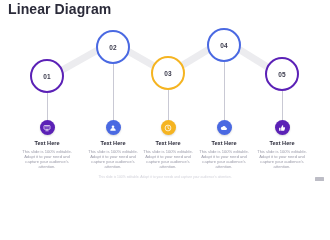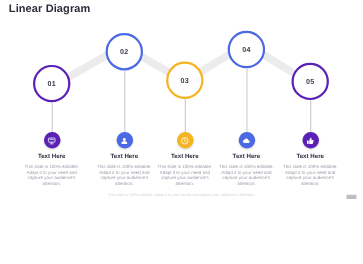--- a/index.html
+++ b/index.html
@@ -20,21 +20,21 @@
     left: 0; top: 0;
     width: 330px;
     height: 186px;
     background: #ffffff;
   }
 
   #title {
     position: absolute;
     left: 8px;
     top: 4px;
-    font-size: 10px;
+    font-size: 14px;
     font-weight: bold;
     color: #2b2b3a;
     letter-spacing: 0.1px;
     line-height: 10px;
   }
 
   
   #ribbon {
     position: absolute;
     left: 0;

